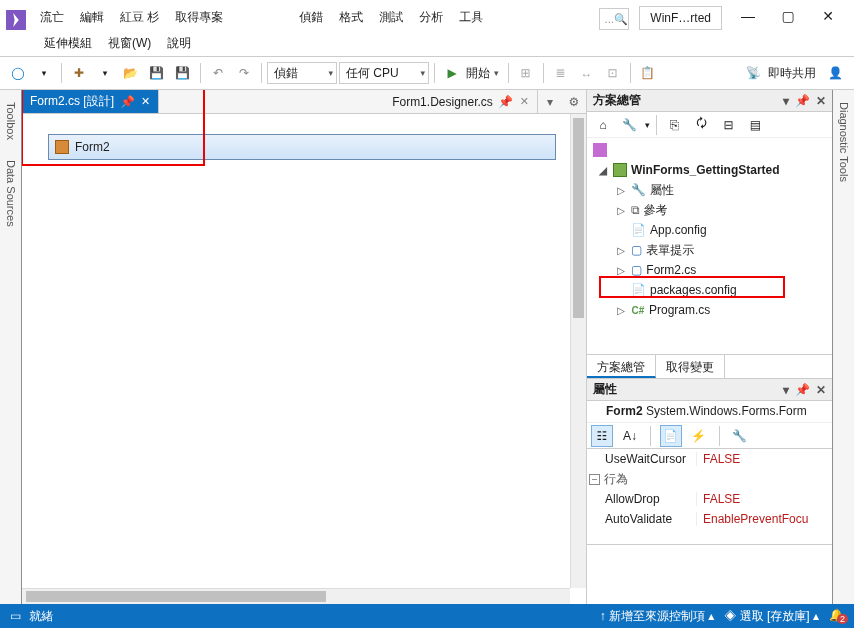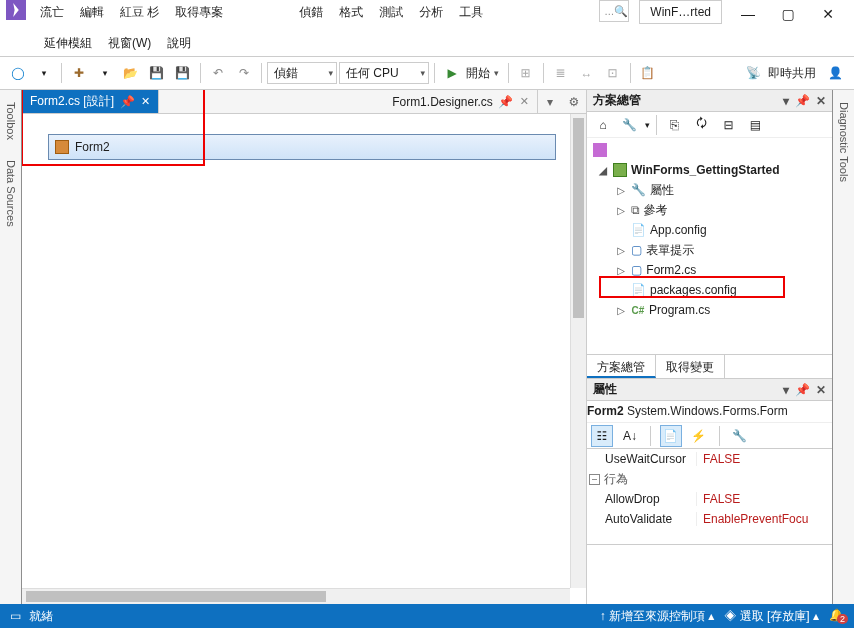--- a/index.html
+++ b/index.html
@@ -1,19 +1,19 @@
 <!DOCTYPE html>
 <html><head>
 <meta charset="utf-8">
 <style>
 * { margin: 0; padding: 0; box-sizing: border-box; font-family: "Microsoft JhengHei", "Segoe UI", sans-serif; }
 body { width: 854px; height: 628px; background: #fff; overflow: hidden; display: flex; flex-direction: column; font-size: 12px; color: #1e1e1e; }
 
 
-.title-bar { height: 30px; display: flex; align-items: flex-start; padding: 0 6px; background: #fff; }
+.title-bar { height: 30px; display: flex; align-items: flex-end; padding: 0 6px; background: #fff; }
 .vs-logo { width: 20px; height: 20px; background: #7e57c2; display: inline-block; margin-right: 6px; position: relative; }
 .vs-logo::before { content: ""; position: absolute; inset: 3px; background: #fff; clip-path: polygon(30% 0, 70% 50%, 30% 100%, 40% 50%); }
 .menu-item { padding: 4px 8px; cursor: pointer; }
 .spacer { flex: 1; }
 .search-box { width: 30px; height: 22px; border: 1px solid #ccc; margin: 0 4px; display: flex; align-items: center; justify-content: space-between; padding: 0 4px; }
 .app-title-box { padding: 4px 10px; border: 1px solid #ccc; margin: 0 6px; }
 .win-btn { width: 40px; height: 28px; display: flex; align-items: center; justify-content: center; font-size: 14px; cursor: pointer; }
 
 
 .menu-row2 { height: 26px; display: flex; align-items: center; padding: 0 36px; }
@@ -73,21 +73,21 @@
 .bottom-tabs { height: 24px; display: flex; border-top: 1px solid #ccc; }
 .bottom-tab { padding: 4px 10px; border-right: 1px solid #ccc; cursor: pointer; }
 .bottom-tab.active { border-bottom: 2px solid #0e70c0; }
 
 
 .right-rail { width: 22px; background: #f5f5f5; border-left: 1px solid #8e8e8e; display: flex; flex-direction: column; align-items: center; padding-top: 6px; }
 
 
 .props-panel { border-top: 1px solid #ccc; display: flex; flex-direction: column; flex-shrink: 0; }
 .props-header { height: 22px; background: #eee; border-bottom: 1px solid #ccc; display: flex; align-items: center; padding: 0 6px; font-weight: bold; }
-.props-obj { height: 22px; border-bottom: 1px solid #eee; padding: 3px 0; white-space: nowrap; overflow: hidden; }
+.props-obj { height: 22px; border-bottom: 1px solid #eee; padding: 3px 19px; white-space: nowrap; overflow: hidden; }
 .props-toolbar { height: 26px; border-bottom: 1px solid #ccc; display: flex; align-items: center; padding: 0 4px; gap: 6px; }
 .props-tbtn { width: 22px; height: 22px; border: 1px solid transparent; display: flex; align-items: center; justify-content: center; cursor: pointer; }
 .props-tbtn.active { border-color: #7ab0e0; background: #d9ecfb; }
 .props-grid { flex: 1; }
 .props-row { display: flex; height: 20px; align-items: center; }
 .props-name { width: 110px; padding-left: 18px; border-right: 1px solid #eee; overflow: hidden; }
 .props-val { flex: 1; padding-left: 6px; color: #b91c1c; }
 .props-cat { display: flex; height: 20px; align-items: center; padding-left: 2px; color: #555; }
 .props-cat .sq { width: 11px; height: 11px; border: 1px solid #888; margin-right: 4px; display: flex; align-items: center; justify-content: center; font-size: 9px; }
 .props-desc { height: 60px; border-top: 1px solid #ccc; }

